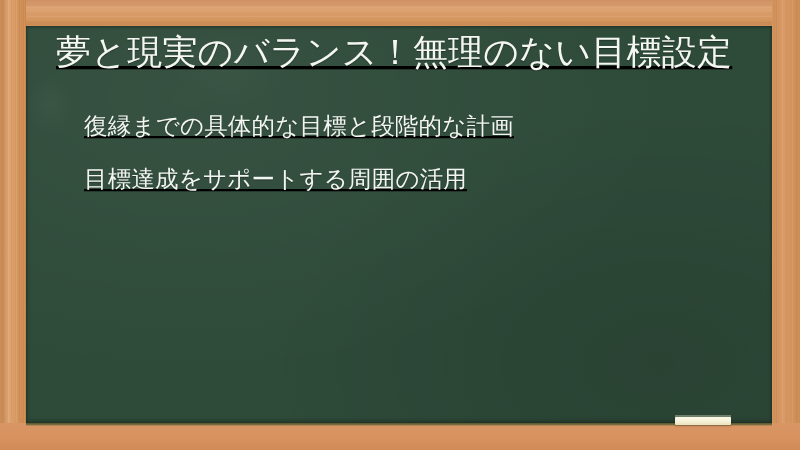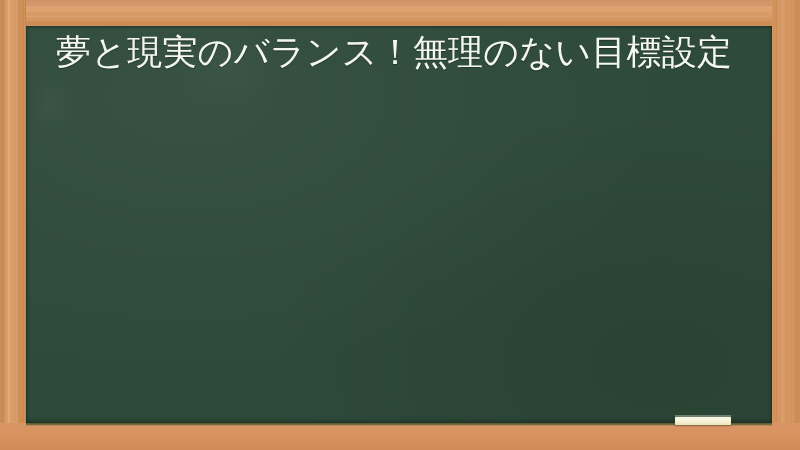--- a/index.html
+++ b/index.html
@@ -148,20 +148,21 @@
     opacity: 0.85;
   }
 
   
   .board-inner {
     position: absolute;
     left: 0; top: 0;
     width: 100%; height: 100%;
     padding: 4px 24px 0 30px;
     box-sizing: border-box;
+    text-decoration: underline;
   }
 
   .title {
     margin: 0;
     font-family: "Liberation Sans", sans-serif;
     font-weight: 400;
     font-size: 35px;
     line-height: 44px;
     color: #f4f6f2;
     letter-spacing: 0.2px;
@@ -215,20 +216,22 @@
   <div class="frame-left"></div>
   <div class="frame-right"></div>
   <div class="frame-bottom"></div>
 
   <div class="board">
     <div class="board-inner">
 
       <h1 class="title">夢と現実のバランス！無理のない目標設定</h1>
 
       <ul class="bullets">
+        <li>復縁までの具体的な目標と段階的な計画</li>
+        <li>目標達成をサポートする周囲の活用</li>
       </ul>
 
     </div>
   </div>
 
   <div class="board-shadow"></div>
 
   <div class="chalk"></div>
 
 </div>

